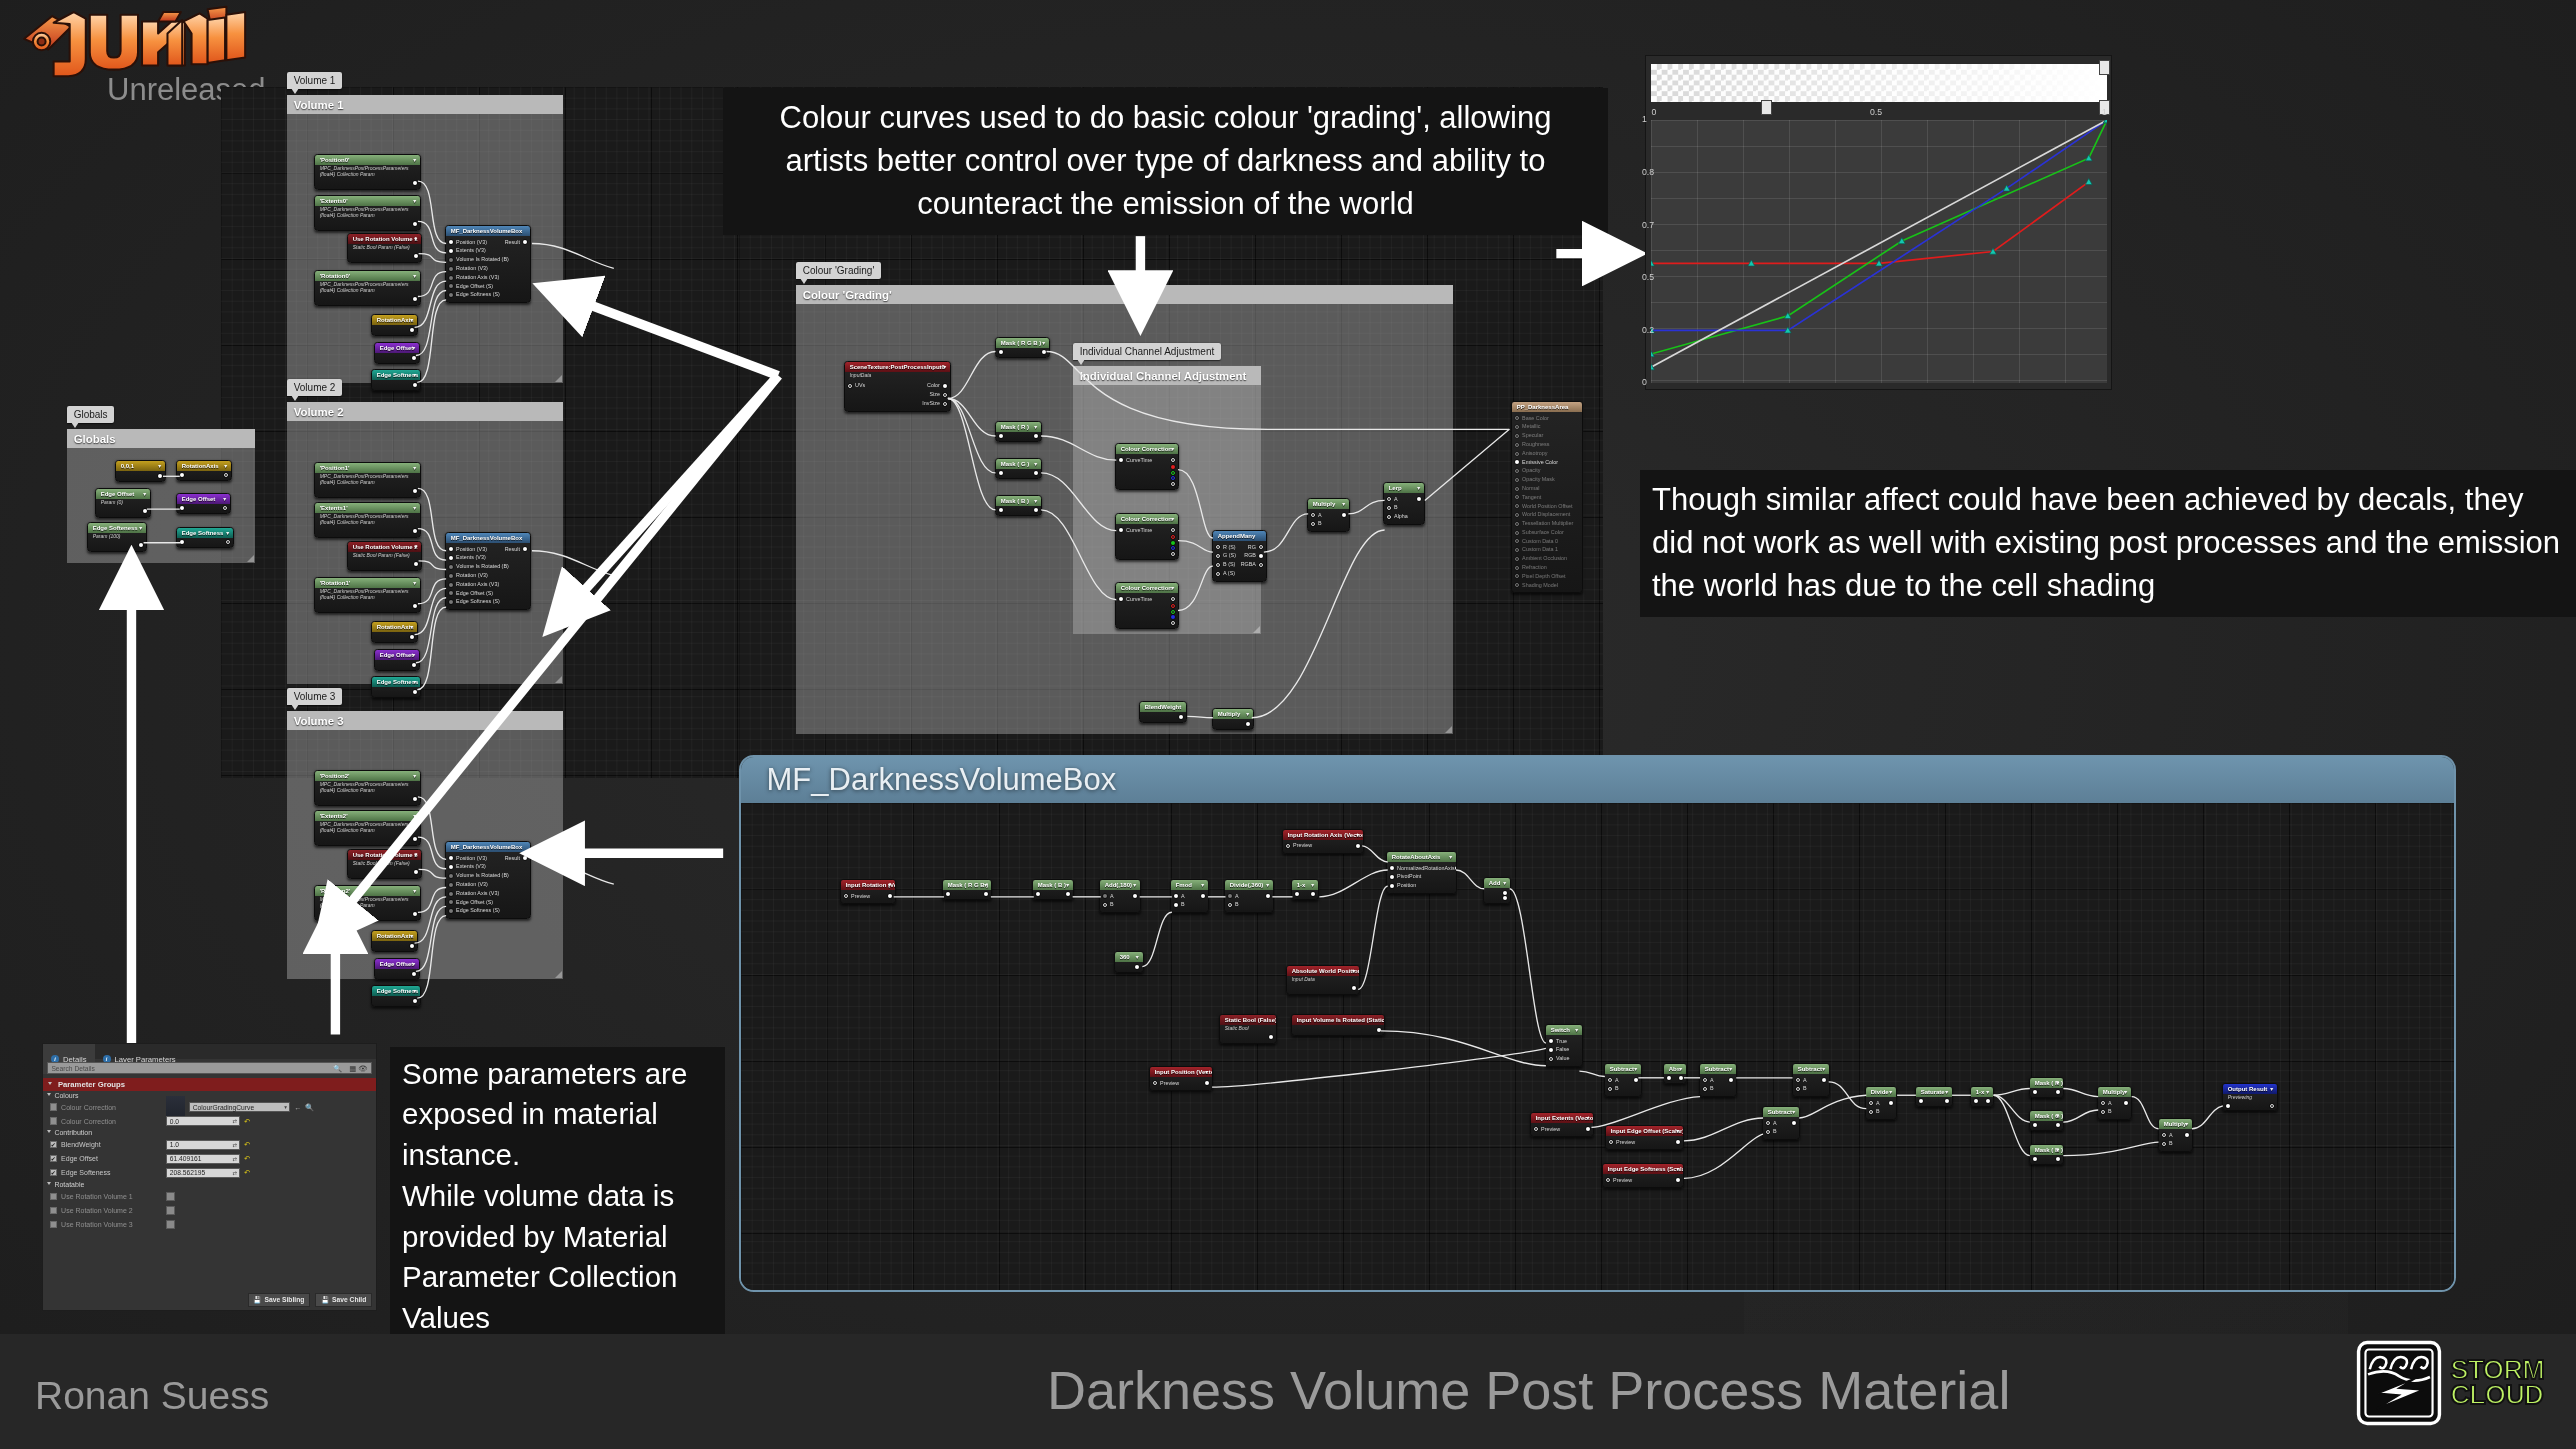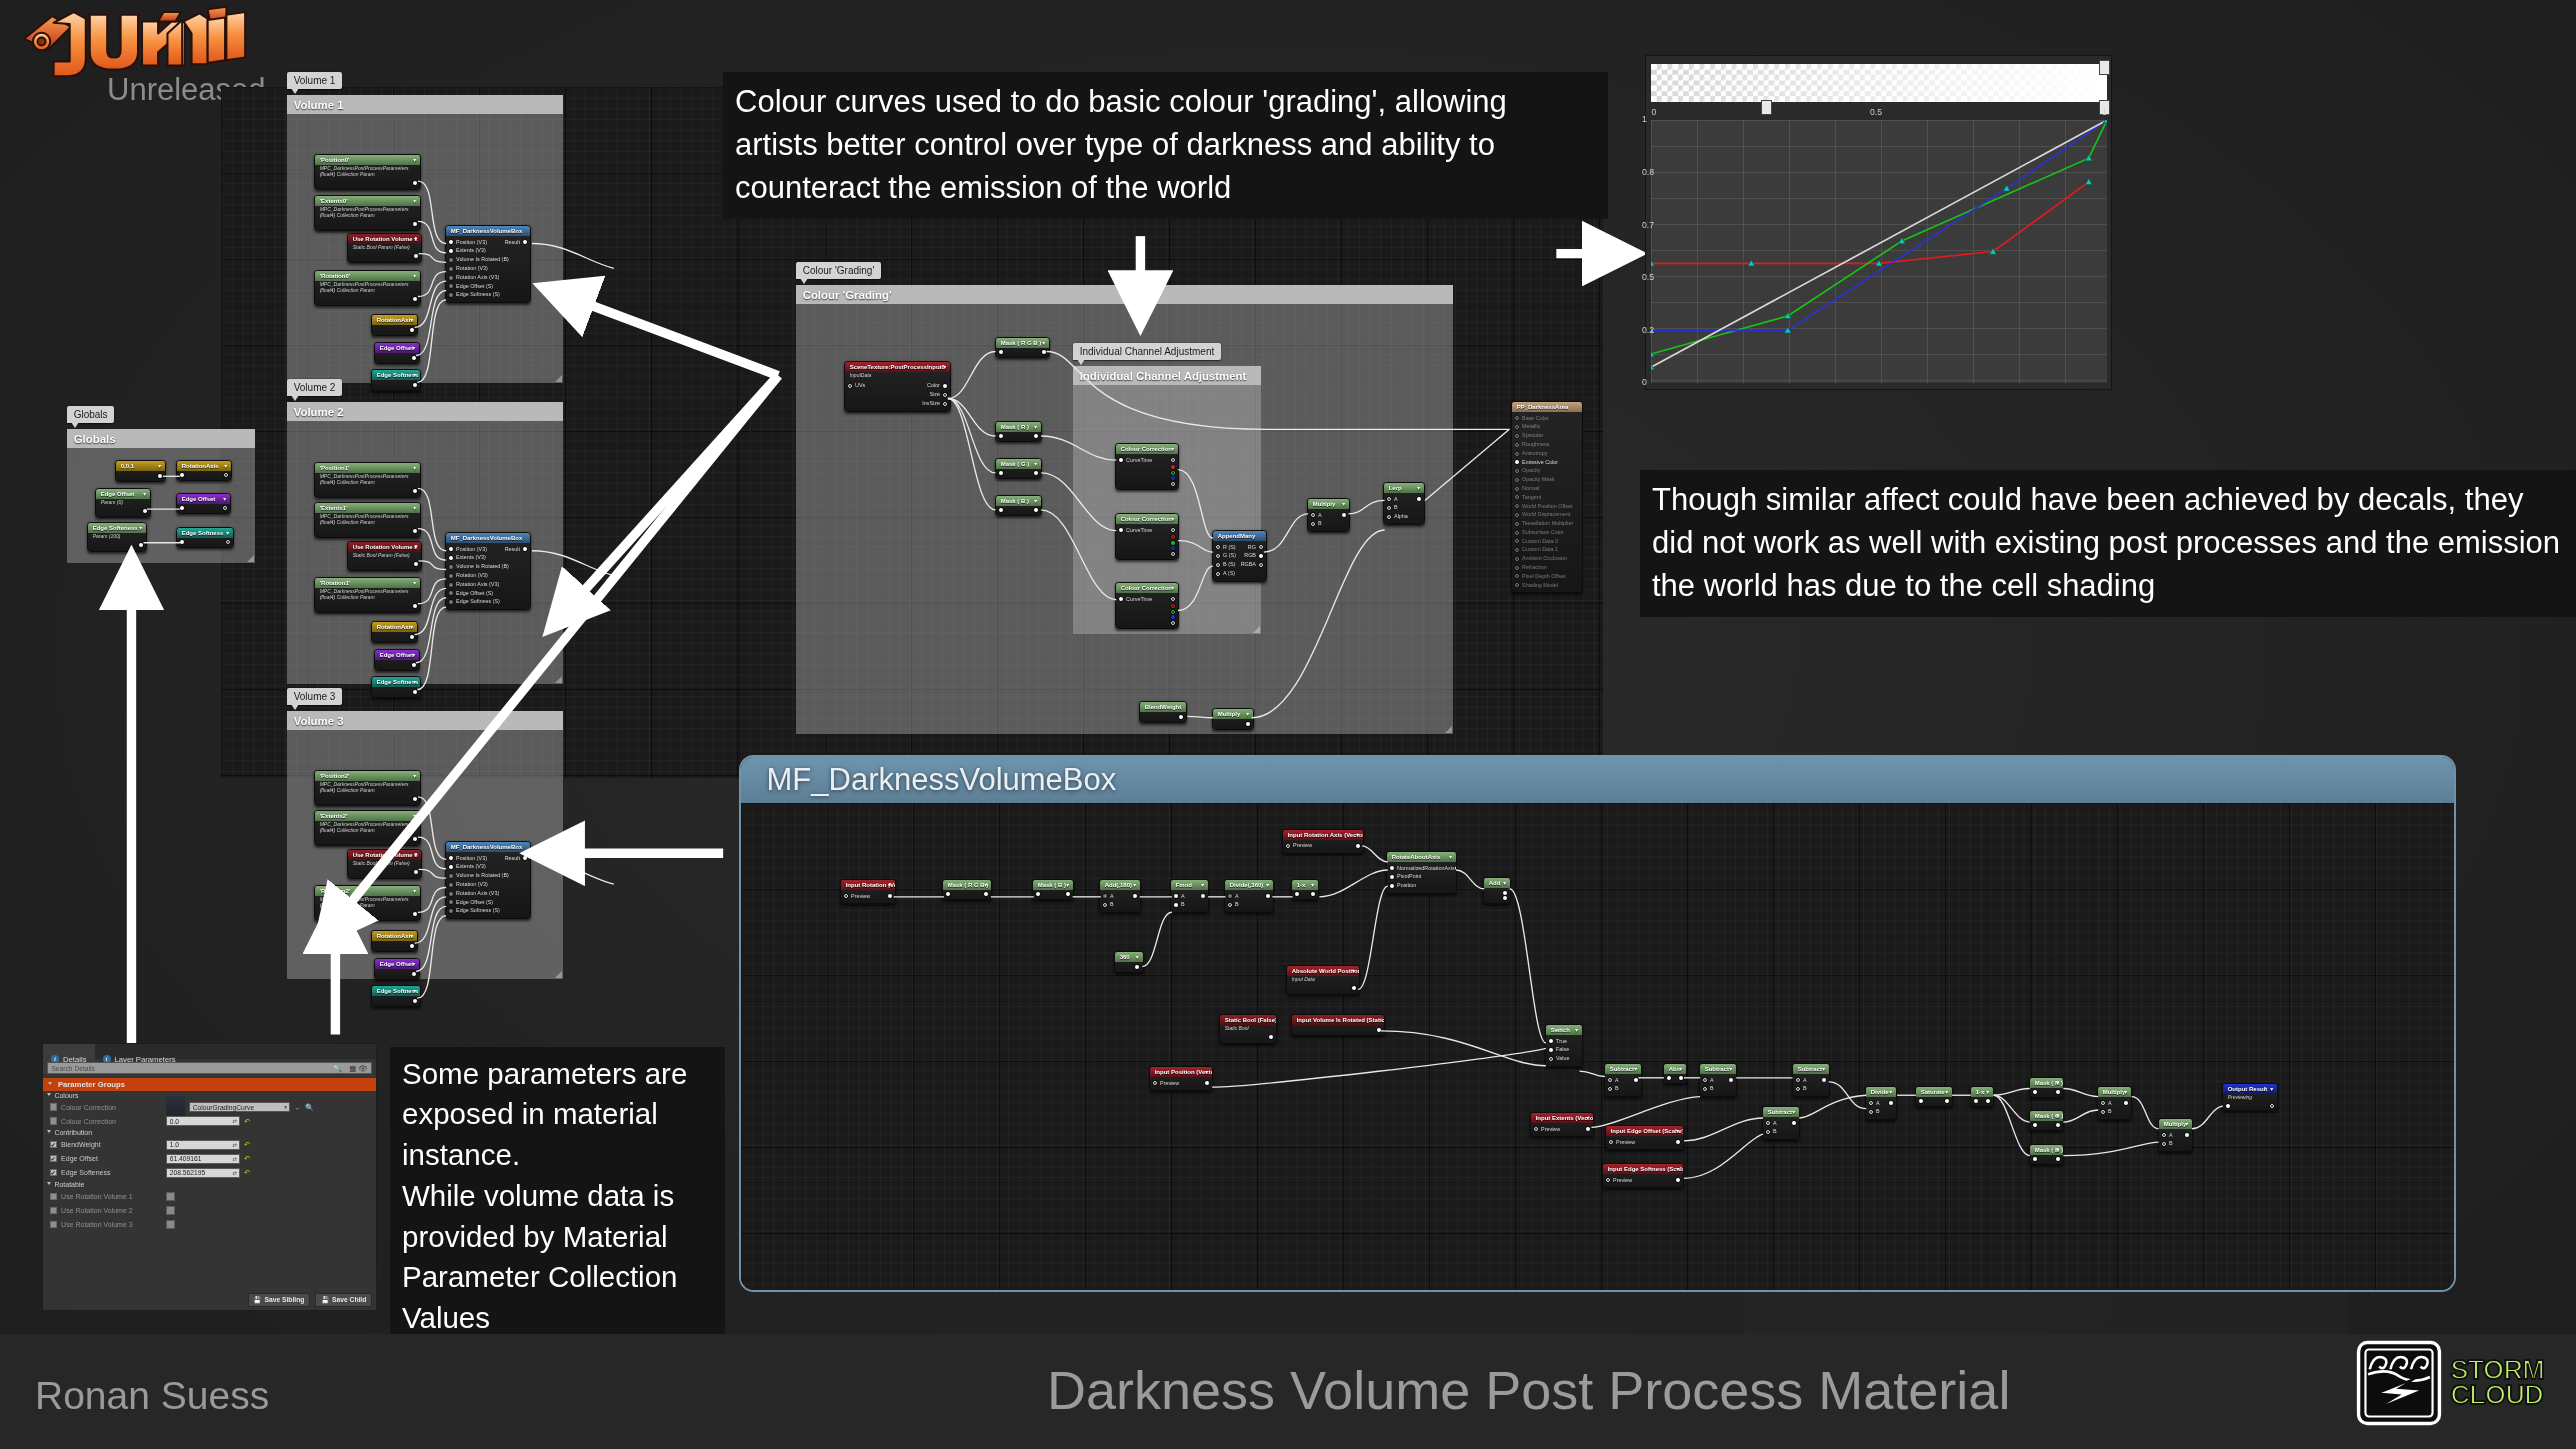--- a/index.html
+++ b/index.html
@@ -96,21 +96,21 @@
   
   #details{position:absolute; left:42px; top:1043px; width:335px; height:268px;
     background:#343434; border:0.7px solid #1d1d1d; font-size:7.4px; color:#c8c8c8;}
   .tabbar{display:flex; height:14.8px; background:#2a2a2a;}
   .tab{display:flex;align-items:center;gap:4px;padding:15px 8px;font-size:7.7px;color:#d8d8d8;}
   .tab.active{background:#3c3c3c;}
   .tab .i{width:8px;height:8px;border-radius:50%;background:#2d6ea8;color:#fff;font-size:5.4px;
     display:flex;align-items:center;justify-content:center;font-style:italic;font-weight:bold;}
   .srch{margin:3.4px 4px; height:12px; background:#9a9a9a; border:0.7px solid #555; display:flex;
     align-items:center; padding:0 3.4px; color:#4a4a4a; font-size:6.7px; position:relative;}
-  .grpHdr{background:#c2410c; padding:2px 5.4px; font-weight:bold; font-size:7.7px; color:#e2e2e2;}
+  .grpHdr{background:#7f1d1d; padding:2px 5.4px; font-weight:bold; font-size:7.7px; color:#e2e2e2;}
   .prow{display:flex; align-items:center; height:14px; padding-left:6.7px; gap:4px;}
   .prow .lbl{width:101px; font-size:7px;}
   .cb{width:7.4px;height:7.4px;background:#bdbdbd;border:0.7px solid #6a6a6a;flex:0 0 auto;
       display:flex;align-items:center;justify-content:center;font-size:6px;color:#1b1b1b;}
   .cb.off{background:#8f8f8f;}
   .val{background:#d7d7d7;color:#1c1c1c;font-size:6.7px;height:10px;min-width:74px;
       display:flex;align-items:center;padding:0 2.7px;border:0.7px solid #5a5a5a;position:relative;}
   .val .sp{position:absolute;right:2px;font-size:5.4px;color:#444;}
   .reset{color:#d6c018;font-size:7.4px;}
   .subhdr{display:flex;align-items:center;gap:3.4px;padding:1.3px 0 1.3px 4px;font-size:7px;color:#d0d0d0;}
@@ -976,21 +976,21 @@
     <path d="M1756 806 C1790 806 1790 823 1808 823"></path>
     <path d="M1756 910 C1790 910 1790 844 1808 844"></path>
     <path d="M1884 823 C1920 823 1920 766 1950 766"></path>
     <path d="M2010 766 C2035 766 2035 746 2064 746"></path>
     <path d="M1770 1068 C1790 1068 1790 1070 1808 1070"></path>
     <path d="M1866 1070 C1960 1070 2000 790 2064 790"></path>
     <path d="M2124 746 L2250 640"></path>
   </svg>
 </div>
 
-<div class="callout" style="left:723px;top:72px;width:885px;font-size:31px;">Colour curves used to do basic colour 'grading', allowing artists better control over type of darkness and ability to counteract the emission of the world</div>
+<div class="callout" style="left:723px;top:88px;width:885px;font-size:31px;text-align:center;">Colour curves used to do basic colour 'grading', allowing artists better control over type of darkness and ability to counteract the emission of the world</div>
 
 <div class="callout" style="left:1640px;top:470px;width:936px;font-size:31px;">Though similar affect could have been achieved by decals, they did not work as well with existing post processes and the emission the world has due to the cell shading</div>
 
 <div class="callout" style="left:390px;top:1047px;width:335px;font-size:29.5px;padding:6.7px 12px;white-space:pre-line;font-stretch:normal;">Some parameters are exposed in material instance.
 While volume data is provided by Material Parameter Collection Values</div>
 
 <div class="callout" style="left:765px;top:1164px;width:631px;font-size:30px;">Material Function used to easily add multiple box instances</div>
 
 <div class="lblbox" style="position:absolute;left:1573px;top:835px;width:343px;height:60px;
      font-size:32px;display:flex;align-items:center;">Rotation calculation</div>

